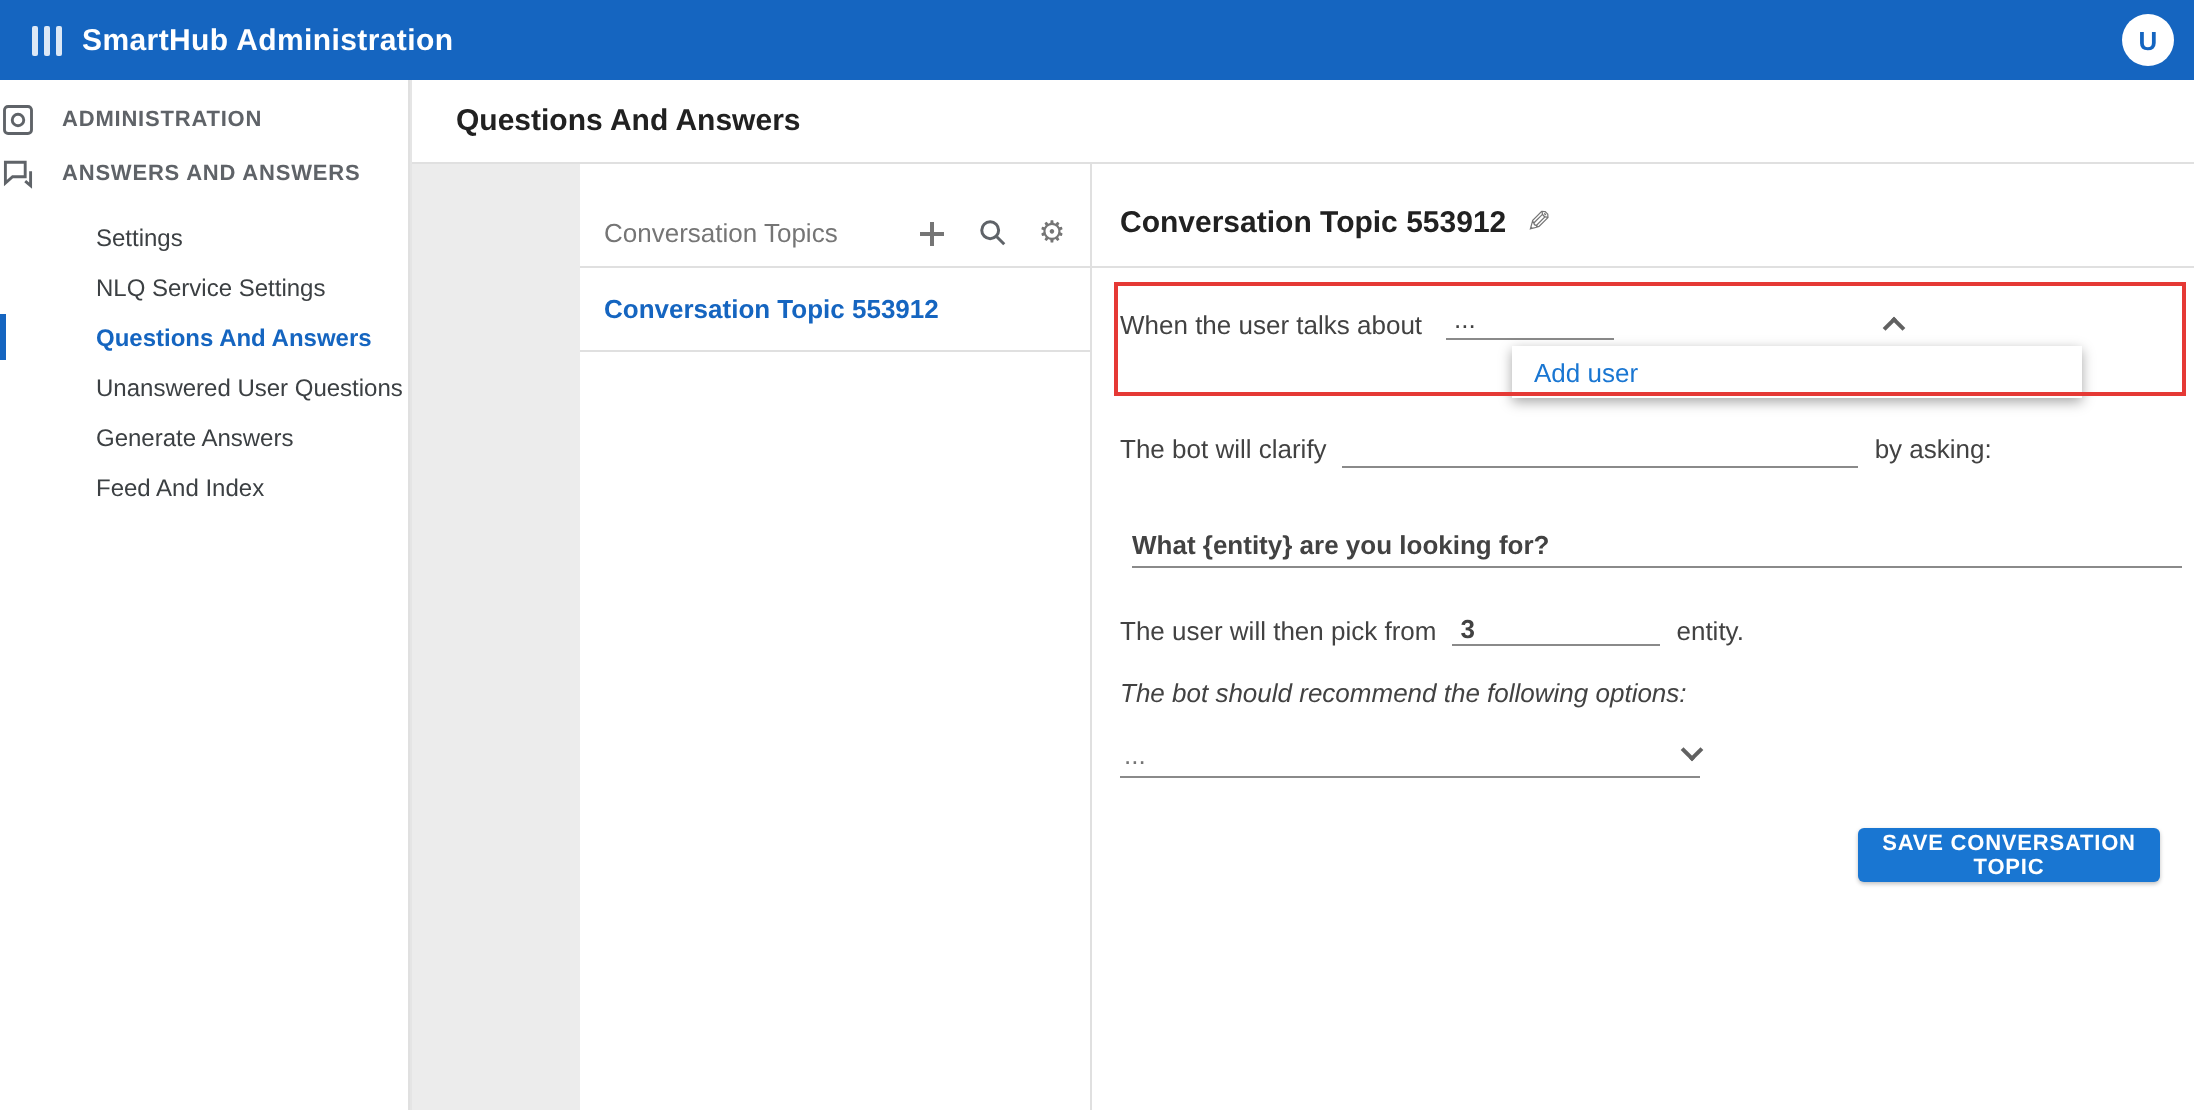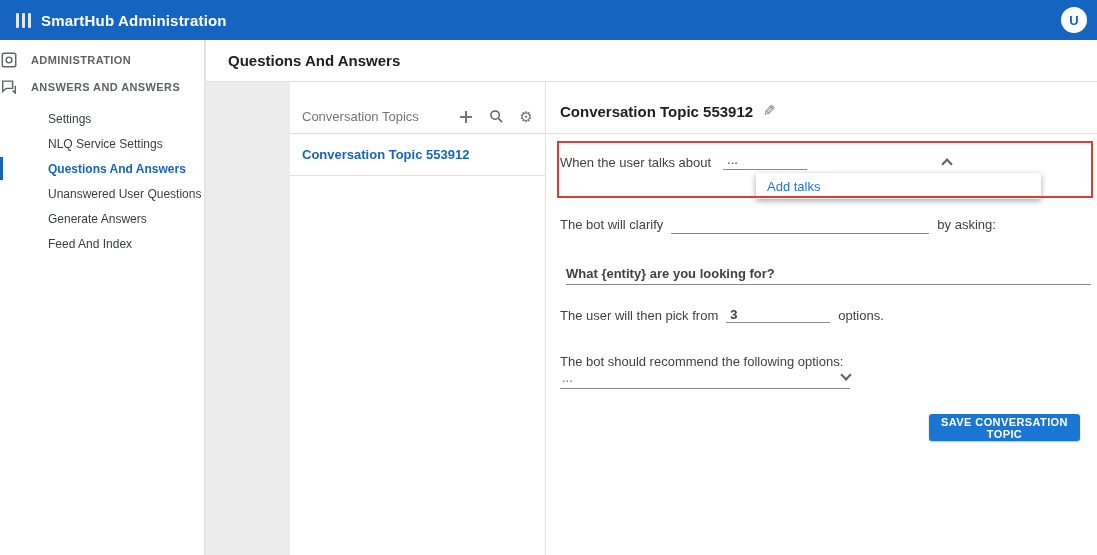--- a/index.html
+++ b/index.html
@@ -62,21 +62,21 @@
 
   .row-clarify { position:absolute; left:14px; top:135px; display:flex; }
   .clarify-input { width:258px; border:none; border-bottom:1px solid #8a8a8a; margin:0 8px; font-size:13px; height:17px; outline:none; font-family:"Liberation Sans",sans-serif; }
 
   .row-question { position:absolute; left:20px; top:182px; width:525px; }
   .question-input { width:100%; border:none; border-bottom:1px solid #8a8a8a; font-size:13px; font-weight:700; color:#424242; height:19px; outline:none; padding-bottom:2px; font-family:Liberation Sans, sans-serif; background:transparent; }
 
   .row-pick { position:absolute; left:14px; top:224px; display:flex; align-items:flex-end; }
   .pick-input { width:104px; border:none; border-bottom:1px solid #8a8a8a; margin:0 8px; font-size:13px; font-weight:700; color:#424242; height:17px; outline:none; padding-left:4px; font-family:"Liberation Sans",sans-serif; }
 
-  .row-recommend-lbl { position:absolute; left:14px; top:270px; }
+  .row-recommend-lbl { position:absolute; left:14px; top:256px;font-style:italic; }
 
   .row-recommend { position:absolute; left:14px; top:288px; width:290px; display:flex; align-items:flex-end; border-bottom:1px solid #8a8a8a; padding-bottom:3px; cursor:pointer; }
   .rec-val { font-size:13px; color:#757575; padding-left:2px; }
 
   .save-btn { position:absolute; left:383px; top:332px; width:151px; height:27px; background:#1976d2; color:#fff; border:none; border-radius:3px; font-size:11px; font-weight:700; letter-spacing:.4px; cursor:pointer; font-family:"Liberation Sans",sans-serif; box-shadow:0 1px 2px rgba(0,0,0,.25); }
 
   svg.lineic { stroke:#5f6368; fill:none; stroke-width:1.6; }
 </style>
 </head>
 <body>
@@ -175,39 +175,39 @@
 
     <div class="row-talks">
       <span class="lbl13">When the user talks about</span>
       <span class="talks-field">
         <span class="talks-val">...</span>
         <span class="chev up"></span>
       </span>
     </div>
 
     <div class="dropdown-pop">
-      <span class="dd-item">Add talks</span>
+      <span class="dd-item">Add user</span>
     </div>
 
     <div class="red-box"></div>
 
     <div class="row-clarify">
       <span class="lbl13">The bot will clarify</span>
       <input class="clarify-input" type="text" value="" style="">
       <span class="lbl13">by asking:</span>
     </div>
 
     <div class="row-question">
       <input class="question-input" type="text" value="What {entity} are you looking for?" style="">
     </div>
 
     <div class="row-pick">
       <span class="lbl13">The user will then pick from</span>
       <input class="pick-input" type="text" value="3" style="">
-      <span class="lbl13">options.</span>
+      <span class="lbl13">entity.</span>
     </div>
 
     <div class="row-recommend-lbl">
       <span class="lbl13">The bot should recommend the following options:</span>
     </div>
 
     <div class="row-recommend">
       <span class="rec-val">...</span>
       <span class="chev down"></span>
     </div>

